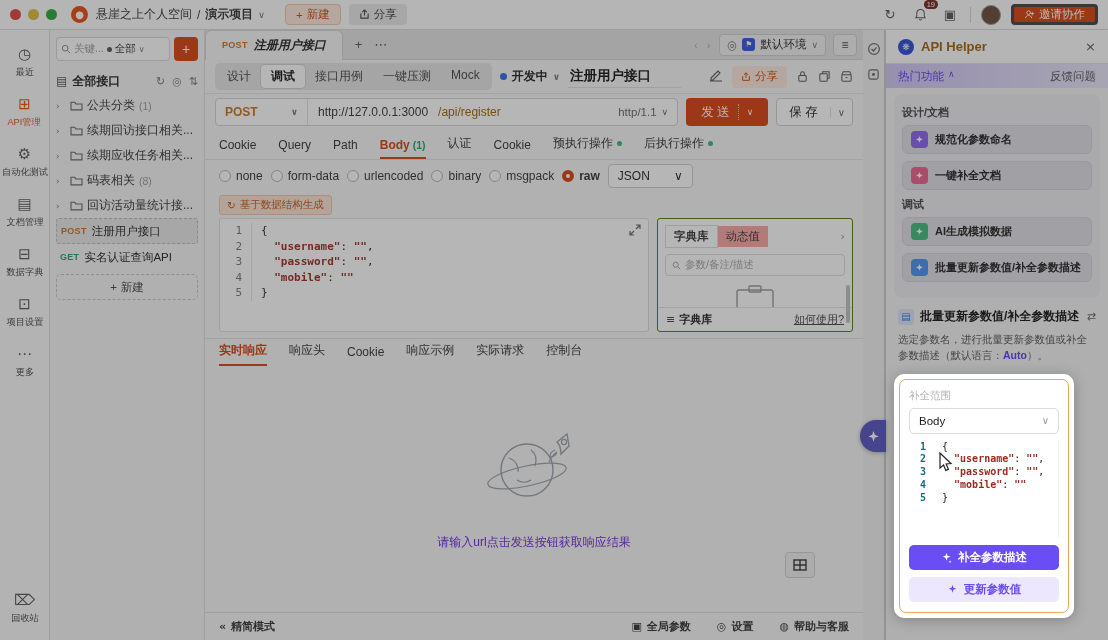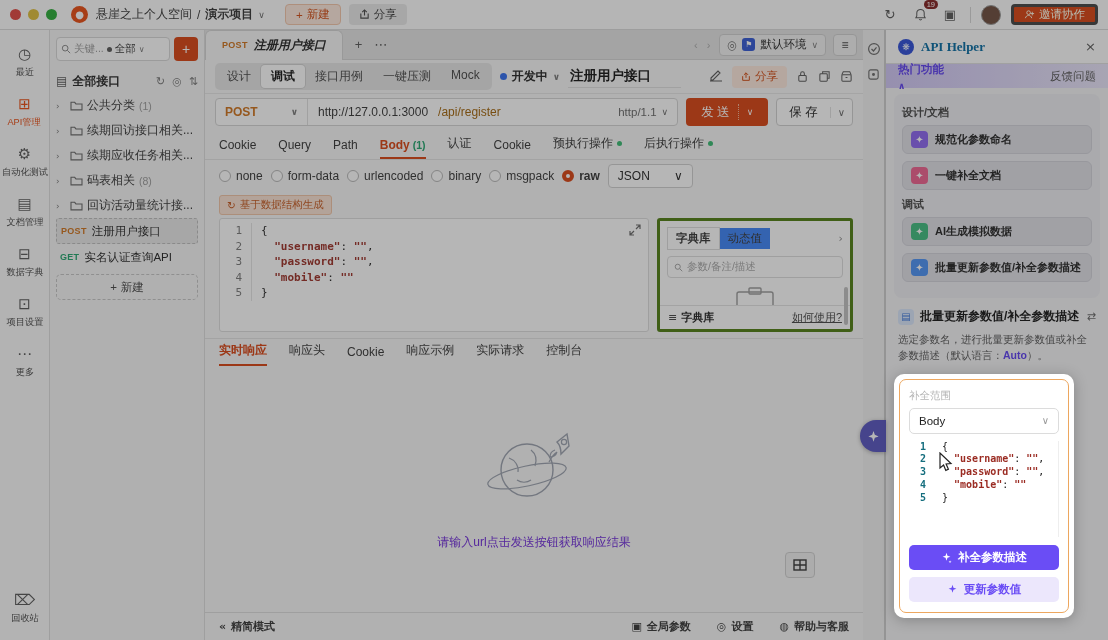--- a/index.html
+++ b/index.html
@@ -109,23 +109,23 @@
   .gen-btn { height:20px; background:#fbe3d4; border:1px solid #f0c3a4; border-radius:3px; color:#c4561c; font-size:10.5px; padding:0 7px; display:flex; align-items:center; gap:4px; cursor:pointer; }
 
   .editor-zone { height:120px; background:#f7f7f7; display:flex; padding:0 10px 6px 14px; gap:8px; }
   .editor { flex:1; background:#fff; border:1px solid #ddd; border-radius:3px; display:flex; flex-direction:column; position:relative; overflow:hidden; }
   .code-row { display:flex; font-family:"DejaVu Sans Mono","Liberation Mono",monospace; font-size:11px; line-height:15.5px; }
   .gutter { width:32px; text-align:right; padding-right:9px; color:#777; flex:none; border-right:1px solid #e4e4e4; }
   .code-text { padding-left:9px; white-space:pre; color:#222; }
   .j-str { color:#9b2c23; font-weight:bold; }
   .expand-ic { position:absolute; top:5px; right:7px; color:#666; cursor:pointer; }
 
-  .dictpanel { width:196px; background:#fff; border:3px solid #4d7c0f; border-radius:3px; display:flex; flex-direction:column; position:relative; overflow:hidden; }
+  .dictpanel { width:196px; background:#fff; border:1px solid #4d7c0f; border-radius:3px; display:flex; flex-direction:column; position:relative; overflow:hidden; }
   .dict-tabs { display:flex; align-items:center; padding:6px 7px 4px; gap:0; }
-  .dict-tab { font-size:11.5px; padding:3px 8px; cursor:pointer; color:#333; background:#3b82f6; }
+  .dict-tab { font-size:11.5px; padding:3px 8px; cursor:pointer; color:#333; background:#fca5a5; }
   .dict-tab.active { background:#fff; border:1px solid #dcdcdc; font-weight:bold; }
   .dict-tabs .chev { margin-left:auto; color:#888; font-size:11px; }
   .dict-search { margin:2px 7px 6px; height:22px; border:1px solid #dcdcdc; border-radius:4px; display:flex; align-items:center; gap:4px; padding:0 6px; color:#a5a5a5; font-size:10.5px; }
   .dict-empty { flex:1; display:flex; align-items:flex-start; justify-content:center; overflow:hidden; }
   .dict-footer { border-top:1px solid #e2e2e2; height:24px; display:flex; align-items:center; padding:0 8px; font-size:11px; }
   .dict-footer b { color:#222; }
   .dict-footer a { margin-left:auto; color:#444; text-decoration:underline; cursor:pointer; }
   .dict-scroll { position:absolute; right:2px; top:66px; width:4px; height:38px; border-radius:2px; background:#c0c0c0; }
 
   .resptabs { height:28px; background:#f7f7f7; border-top:1px solid #e3e3e3; display:flex; align-items:flex-end; gap:22px; padding:0 14px; }
@@ -141,24 +141,24 @@
 
   
   .strip { width:22px; background:#f1f1f1; border-right:1px solid #ccc; position:relative; display:flex; flex-direction:column; align-items:center; padding-top:12px; gap:12px; }
   .strip .si { color:#666; }
   .ai-tab { position:absolute; left:-3px; top:390px; width:26px; height:32px; background:#5553c0; border-radius:16px 0 0 16px; display:flex; align-items:center; justify-content:center; cursor:pointer; box-shadow:0 1px 4px rgba(0,0,0,.3); }
 
   
   .helper { width:223px; background:#f4f4f6; display:flex; flex-direction:column; border-left:1px solid #ccc; }
   .hp-head { height:34px; background:#fdfdfd; border-bottom:1px solid #e0e0e0; display:flex; align-items:center; padding:0 12px; gap:7px; }
   .hp-logo { width:16px; height:16px; border-radius:50%; background:#2b4bd7; color:#fff; font-size:9px; display:flex; align-items:center; justify-content:center; }
-  .hp-title { font-size:13px; font-weight:bold; color:#0369a1;font-family:Liberation Serif, serif; }
+  .hp-title { font-size:13px; font-weight:bold; color:#a16207; }
   .hp-close { margin-left:auto; color:#555; font-size:13px; cursor:pointer; }
   .hp-band { height:24px; background:linear-gradient(90deg,#cfc5f5,#e9e5fa); display:flex; align-items:center; padding:0 12px; font-size:11.5px; }
-  .hp-band .hb-l { color:#5b3df0; font-weight:bold; display:flex; gap:4px; align-items:flex-start; cursor:pointer;flex-direction:column; }
+  .hp-band .hb-l { color:#5b3df0; font-weight:normal; display:flex; gap:4px; align-items:flex-start; cursor:pointer; }
   .hp-band .hb-r { margin-left:auto; color:#555; cursor:pointer; }
   .hp-groups { margin:6px 8px 4px; background:#ededf1; border-radius:8px; padding:7px 8px 9px; }
   .hg-label { font-size:11px; color:#444; font-weight:bold; margin:4px 0 5px; }
   .hg-btn { height:29px; background:#e0e0e6; border:1px solid #d2d2da; border-radius:6px; display:flex; align-items:center; gap:7px; padding:0 8px; margin-bottom:7px; cursor:pointer; }
   .hg-chip { width:17px; height:17px; border-radius:4px; color:#fff; font-size:10px; display:flex; align-items:center; justify-content:center; flex:none; }
   .hg-text { font-size:11px; color:#222; font-weight:bold; white-space:nowrap; overflow:hidden; }
   .hp-feature { padding:6px 12px 0; }
   .hf-titlerow { display:flex; align-items:center; gap:6px; }
   .hf-chip { width:16px; height:16px; border-radius:4px; background:#d8e6fb; color:#3671d8; font-size:10px; display:flex; align-items:center; justify-content:center; }
   .hf-title { font-size:12px; font-weight:bold; color:#111; }

